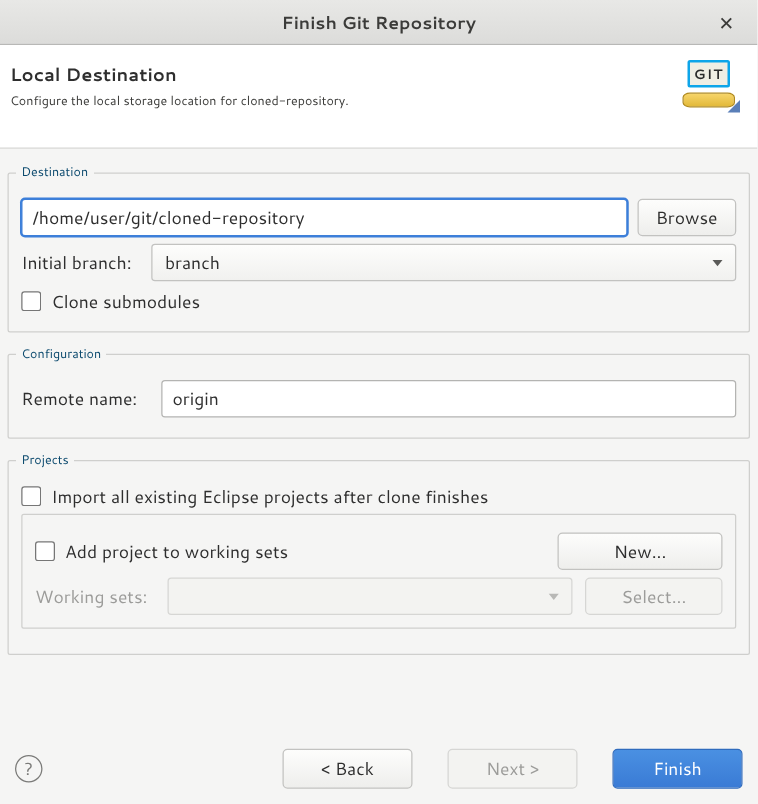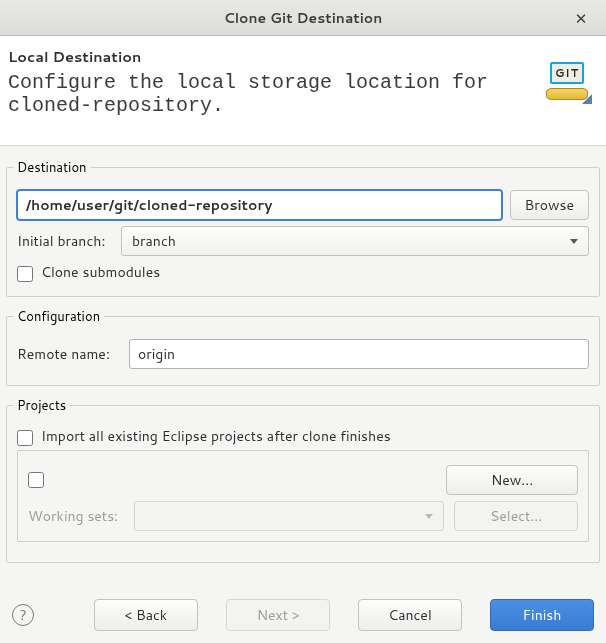--- a/index.html
+++ b/index.html
@@ -45,21 +45,21 @@
     display: flex;
     align-items: center;
     justify-content: space-between;
     min-height: 60px;
   }
   .header-text h2 {
     margin: 0 0 4px 0;
     font-size: 14.5px;
     font-weight: 700;
   }
-  .header-text p { margin: 0; font-size: 20px; color: #3b3b39; font-family: Liberation Mono, monospace; }
+  .header-text p { margin: 0; font-size: 10px; color: #3b3b39; }
   .git-icon {
     width: 48px; height: 44px;
     position: relative;
     flex-shrink: 0;
   }
   .git-icon .box {
     position: absolute; top: 2px; left: 6px;
     width: 34px; height: 22px;
     background: #f0eee4;
     border: 2px solid #0ea5e9;
@@ -86,22 +86,22 @@
   }
   fieldset.group {
     border: 1px solid #cfcfcd;
     border-radius: 2px;
     margin: 6px 0 10px 0;
     padding: 8px 10px 10px 10px;
     position: relative;
   }
   fieldset.group > legend {
     padding: 0 4px;
-    font-size: 13px;
-    color: #000000;
+    font-size: 10px;
+    color: #0c4a6e;
     margin-left: -4px;
   }
   .row {
     display: flex;
     align-items: center;
     gap: 8px;
     margin: 6px 0;
   }
   .row label.lbl {
     width: 96px;
@@ -114,21 +114,20 @@
     border: 1px solid #b4b4b2;
     border-radius: 3px;
     background: #fff;
     padding: 0 8px;
     font: inherit;
     color: #2e2e2e;
   }
   .text-input.focused {
     border: 1px solid #3d7fd9;
     box-shadow: 0 0 0 1px #3d7fd9;
-    font-weight: bold;
   }
   .btn {
     height: 30px;
     padding: 12px 14px;
     border: 1px solid #c2c2c0;
     border-radius: 4px;
     background: linear-gradient(#fdfdfc,#eeeeec);
     font: inherit;
     color: #2e2e2e;
     cursor: pointer;
@@ -161,21 +160,21 @@
     background:#f3f3f1; color:#9c9c9a; border-color:#d6d6d4; cursor:default;
   }
   .chev {
     width:0;height:0;
     border-left:4px solid transparent;
     border-right:4px solid transparent;
     border-top:5px solid #5a5a58;
   }
   .dropdown.disabled .chev { border-top-color:#b8b8b6; }
   .chk {
-    display:flex; align-items:flex-end; gap:8px;
+    display:flex; align-items:center; gap:8px;
     margin: 4px 0;
   }
   .chk input {
     width:16px;height:16px; margin:0;
     accent-color:#4a90e2;
   }
   .label-dis { color:#9c9c9a; }
   .ws-row { display:flex; align-items:center; gap:10px; margin-top:6px; }
   .ws-row .dropdown { flex:1; }
   .ws-row .btn { width:110px; }
@@ -197,21 +196,21 @@
     font-size:14px; color:#7a7a78;
     cursor:pointer;
     margin-right:auto;
   }
   .footer .btn { width:104px; height:32px;margin-left:20px; }
 </style>
 </head>
 <body>
 
 <div class="titlebar">
-  <span class="titlebar-text">Clone Git Destination</span>
+  <span class="titlebar-text">Finish Git Repository</span>
   <div class="titlebar-close">
     <span>✕</span>
   </div>
 </div>
 
 <div class="header">
   <div class="header-text">
     <h2>Local Destination</h2>
     <p>Configure the local storage location for cloned-repository.</p>
   </div>
@@ -260,38 +259,38 @@
     <label class="chk">
       <input type="checkbox" style="">
       <span>Import all existing Eclipse projects after clone finishes</span>
     </label>
 
     <fieldset class="group" style="margin-top:4px">
 
       <div class="ws-row">
         <label class="chk" style="flex:1">
           <input type="checkbox" style="">
+          <span>Add project to working sets</span>
         </label>
         <button class="btn" style="width:132px">New...</button>
       </div>
 
       <div class="ws-row">
         <span class="label-dis" style="width:96px">Working sets:</span>
         <div class="dropdown disabled">
           <span></span>
           <span class="chev"></span>
         </div>
-        <button class="btn disabled" style="width:124px">Select...</button>
+        <button class="btn disabled" style="width:110px">Select...</button>
       </div>
     </fieldset>
   </fieldset>
 
 </div>
 
 <div class="footer">
   <div class="help">
     <span>?</span>
   </div>
   <button class="btn">&lt; Back</button>
   <button class="btn disabled">Next &gt;</button>
-  <button class="btn">Cancel</button>
   <button class="btn primary">Finish</button>
 </div>
 
 </body></html>

